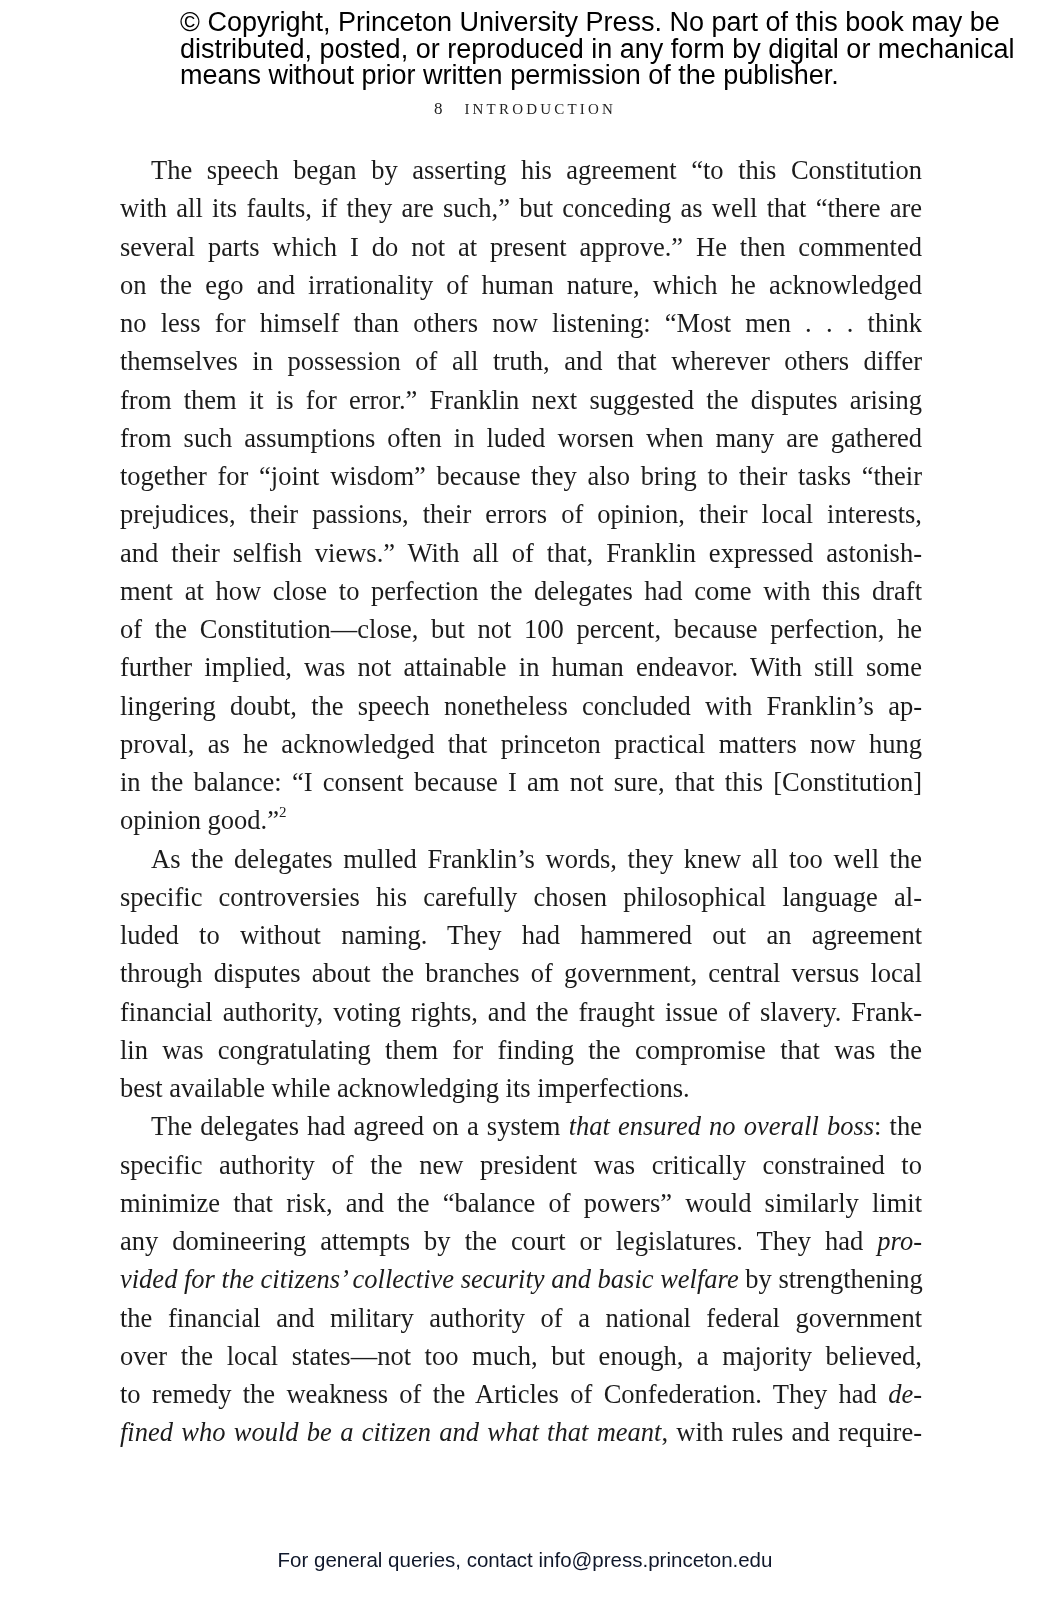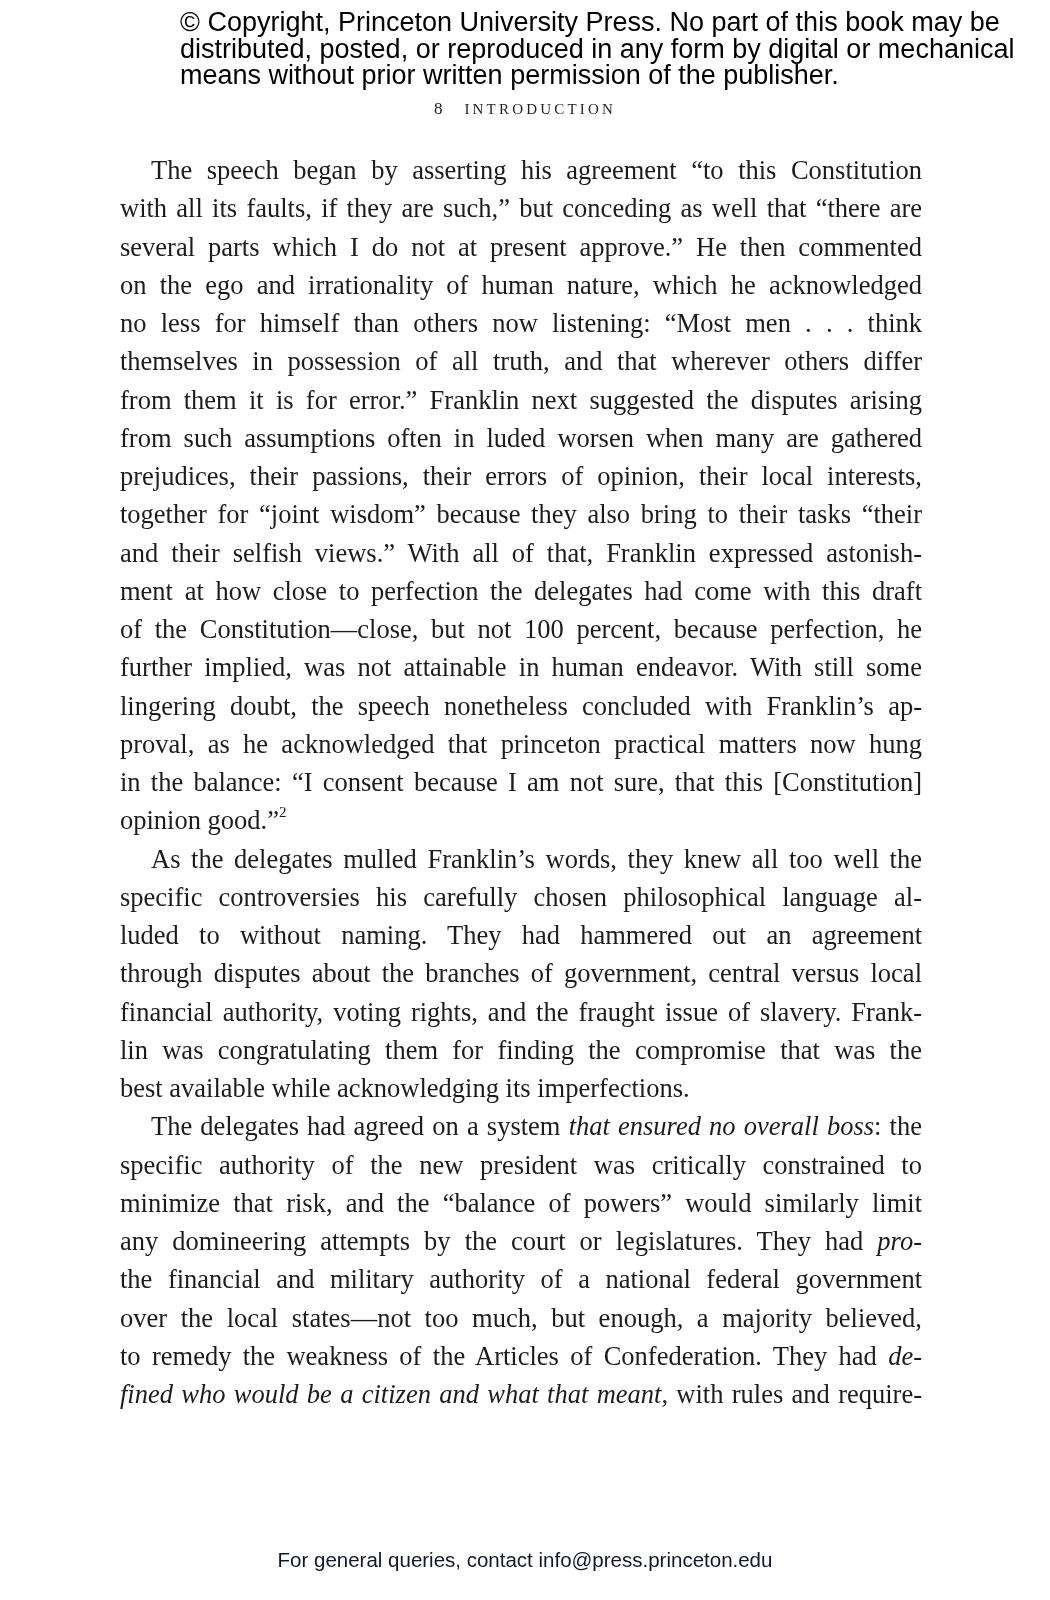--- a/index.html
+++ b/index.html
@@ -110,22 +110,22 @@
 
   <div>
     <span class="line indent">The speech began by asserting his agreement “to this Constitution</span>
     <span class="line">with all its faults, if they are such,” but conceding as well that “there are</span>
     <span class="line">several parts which I do not at present approve.” He then commented</span>
     <span class="line">on the ego and irrationality of human nature, which he acknowledged</span>
     <span class="line">no less for himself than others now listening: “Most men . . . think</span>
     <span class="line">themselves in possession of all truth, and that wherever others differ</span>
     <span class="line">from them it is for error.” Franklin next suggested the disputes arising</span>
     <span class="line">from such assumptions often in luded worsen when many are gathered</span>
+    <span class="line">together for “joint wisdom” because they also bring to their tasks “their</span>
     <span class="line">prejudices, their passions, their errors of opinion, their local interests,</span>
-    <span class="line">together for “joint wisdom” because they also bring to their tasks “their</span>
     <span class="line">and their selfish views.” With all of that, Franklin expressed astonish-</span>
     <span class="line">ment at how close to perfection the delegates had come with this draft</span>
     <span class="line">of the Constitution—close, but not 100 percent, because perfection, he</span>
     <span class="line">further implied, was not attainable in human endeavor. With still some</span>
     <span class="line">lingering doubt, the speech nonetheless concluded with Franklin’s ap-</span>
     <span class="line">proval, as he acknowledged that princeton practical matters now hung</span>
     <span class="line">in the balance: “I consent because I am not sure, that this [Constitution]</span>
     <span class="line last"><span>opinion good.”</span><sup class="note">2</sup></span>
   </div>
 
@@ -137,20 +137,21 @@
     <span class="line">financial authority, voting rights, and the fraught issue of slavery. Frank-</span>
     <span class="line">lin was congratulating them for finding the compromise that was the</span>
     <span class="line last">best available while acknowledging its imperfections.</span>
   </div>
 
   <div>
     <span class="line indent"><span>The delegates had agreed on a system </span><span class="it">that ensured no overall boss</span><span>: the</span></span>
     <span class="line">specific authority of the new president was critically constrained to</span>
     <span class="line">minimize that risk, and the “balance of powers” would similarly limit</span>
     <span class="line"><span>any domineering attempts by the court or legislatures. They had </span><span class="it">pro-</span></span>
+    <span class="line"><span class="it">vided for the citizens’ collective security and basic welfare</span><span> by strengthening</span></span>
     <span class="line">the financial and military authority of a national federal government</span>
     <span class="line">over the local states—not too much, but enough, a majority believed,</span>
     <span class="line"><span>to remedy the weakness of the Articles of Confederation. They had </span><span class="it">de-</span></span>
     <span class="line"><span class="it">fined who would be a citizen and what that meant</span><span>, with rules and require-</span></span>
   </div>
 </div>
 
 <div class="footer">
   <span>For general queries, contact info@press.princeton.edu</span>
 </div>

